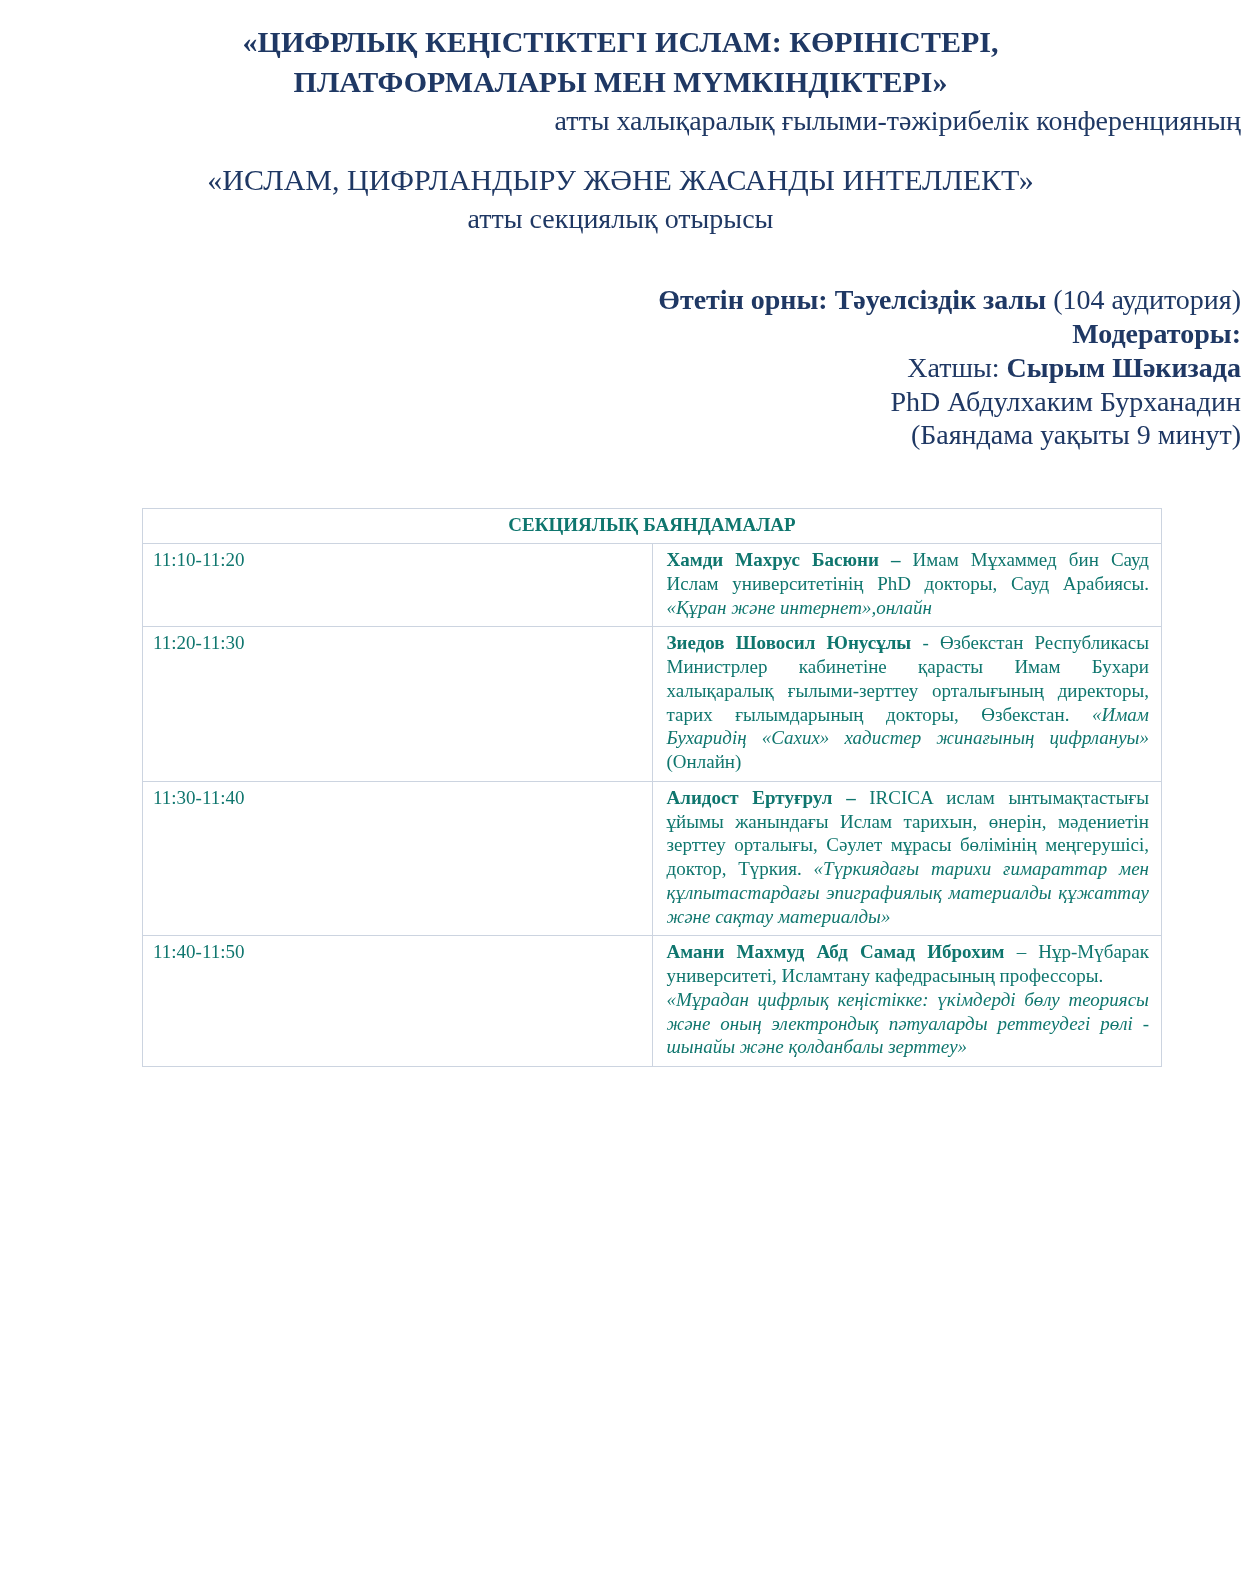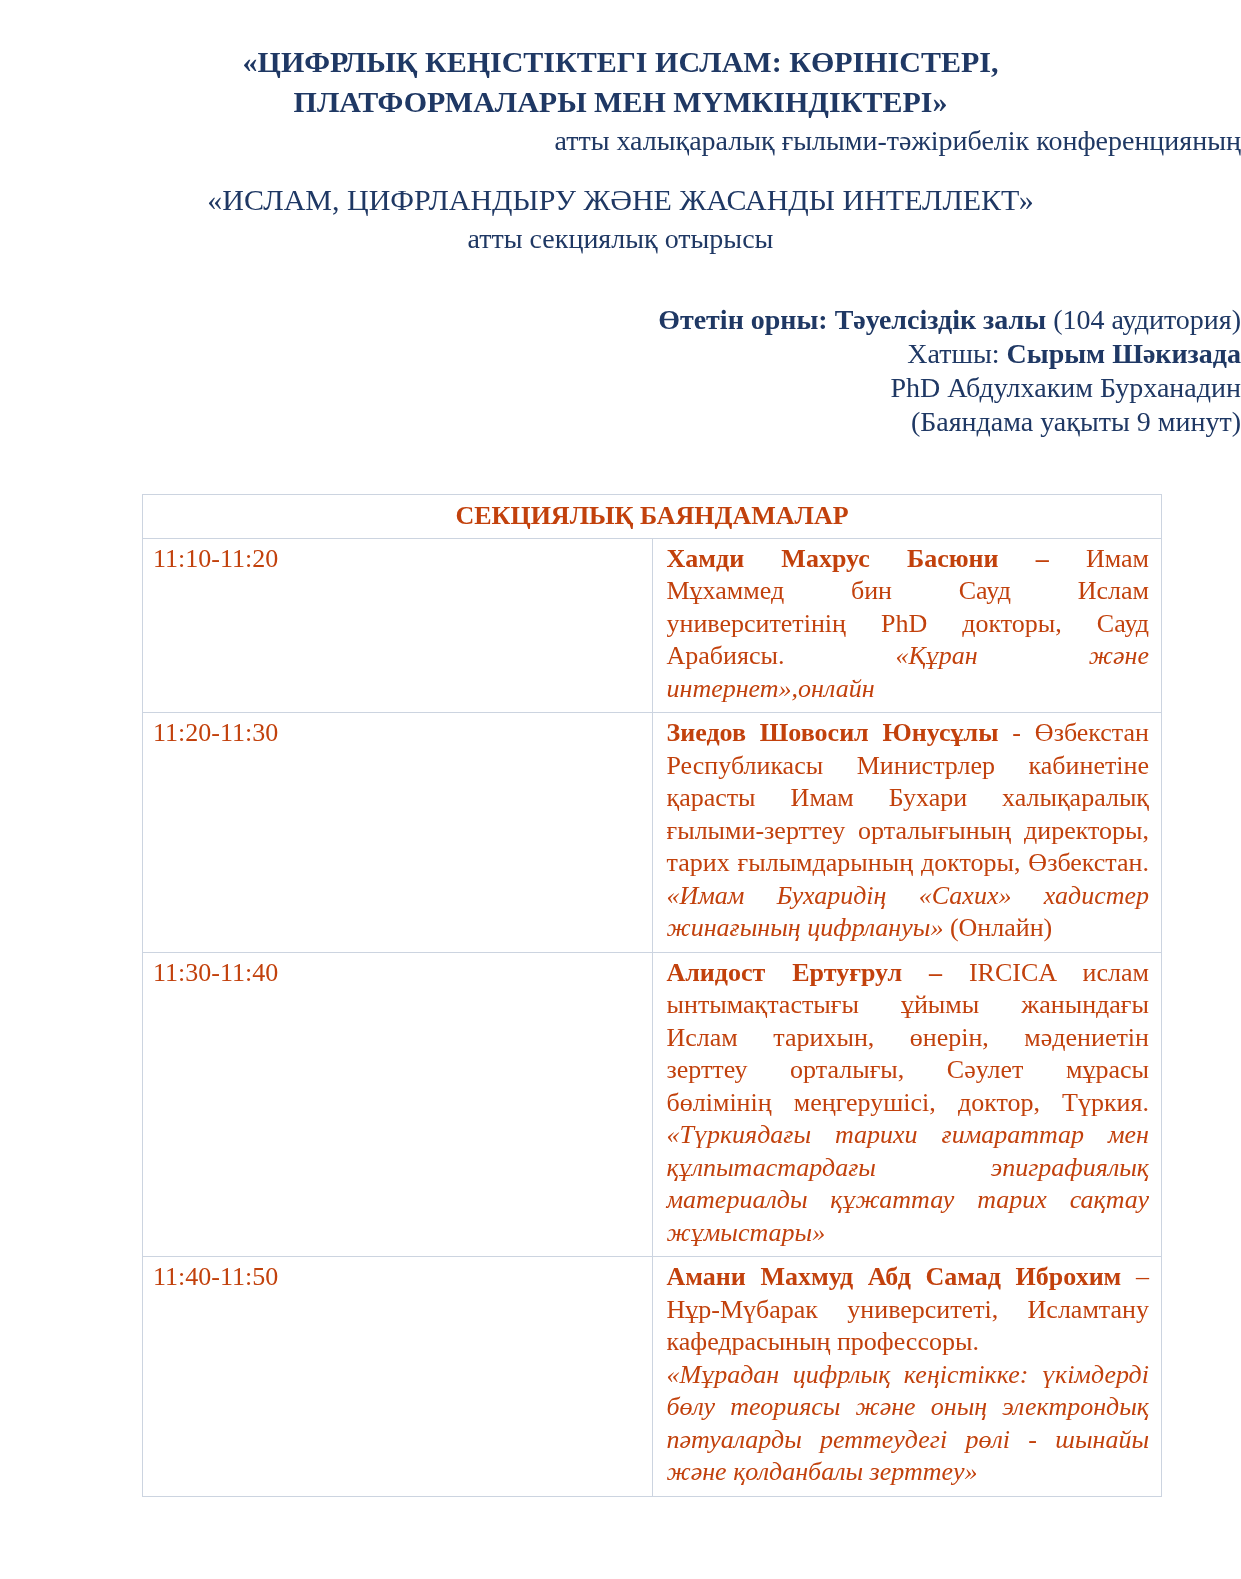--- a/index.html
+++ b/index.html
@@ -9,21 +9,21 @@
   }
   .page {
     position: relative;
     width: 1241px;
     height: 1579px;
     overflow: hidden;
     background: #ffffff;
     font-family: "Liberation Serif", "DejaVu Serif", serif;
     color: #1f3864;
     box-sizing: border-box;
-    padding-top: 42px;
+    padding-top: 22px;
   }
   .center { text-align: center; }
   .conf-title {
     font-size: 30px;
     font-weight: bold;
     line-height: 1.33;
   }
   .conf-subtitle {
     font-size: 28px;
     line-height: 1.38;
@@ -50,22 +50,22 @@
     margin-left: 142px;
   }
   table.program {
     width: 1020px;
     border-collapse: collapse;
     table-layout: fixed;
   }
   table.program td, table.program th {
     border: 1px solid #ccd4e0;
     vertical-align: top;
-    font-size: 26px;
-    color: #c2410c;
+    font-size: 19px;
+    color: #0f766e;
   }
   th.table-title {
     font-weight: bold;
     text-align: center;
     padding: 5px 10px 6px 10px;
     line-height: 1.2;
   }
   td.time-cell {
     width: 170px;
     padding: 4px 6px 4px 10px;
@@ -88,20 +88,21 @@
 
   <div class="center conf-title">«ЦИФРЛЫҚ КЕҢІСТІКТЕГІ ИСЛАМ: КӨРІНІСТЕРІ,</div>
   <div class="center conf-title">ПЛАТФОРМАЛАРЫ МЕН МҮМКІНДІКТЕРІ»</div>
   <div class="center conf-subtitle">атты халықаралық ғылыми-тәжірибелік конференцияның</div>
 
   <div class="center section-title">«ИСЛАМ, ЦИФРЛАНДЫРУ ЖӘНЕ ЖАСАНДЫ ИНТЕЛЛЕКТ»</div>
   <div class="center section-subtitle">атты секциялық отырысы</div>
 
   <div class="info-block">
       <div><span class="s-b">Өтетін орны: Тәуелсіздік залы</span><span> (104 аудитория)</span></div>
+      <div><span class="s-b">Модераторы:</span></div>
       <div><span>Хатшы: </span><span class="s-b">Сырым Шәкизада</span></div>
       <div><span>PhD Абдулхаким Бурханадин</span></div>
       <div><span>(Баяндама уақыты 9 минут)</span></div>
     </div>
 
   <div class="table-wrap">
     <table class="program">
       <thead>
         <tr>
           <th class="table-title" colspan="2">СЕКЦИЯЛЫҚ БАЯНДАМАЛАР</th>
@@ -113,21 +114,21 @@
     <td class="desc-cell"><span class="s-b">Хамди Махрус Басюни – </span><span>Имам Мұхаммед бин Сауд Ислам университетінің PhD докторы, Сауд Арабиясы. </span><span class="s-i">«Құран және интернет»,онлайн</span></td>
   </tr>
 
   <tr>
     <td class="time-cell">11:20-11:30</td>
     <td class="desc-cell"><span class="s-b">Зиедов Шовосил Юнусұлы</span><span> - Өзбекстан Республикасы Министрлер кабинетіне қарасты Имам Бухари халықаралық ғылыми-зерттеу орталығының директоры, тарих ғылымдарының докторы, Өзбекстан. </span><span class="s-i">«Имам Бухаридің «Сахих» хадистер жинағының цифрлануы»</span><span> (Онлайн)</span></td>
   </tr>
 
   <tr>
     <td class="time-cell">11:30-11:40</td>
-    <td class="desc-cell"><span class="s-b">Алидост Ертуғрул – </span><span>IRCICA ислам ынтымақтастығы ұйымы жанындағы Ислам тарихын, өнерін, мәдениетін зерттеу орталығы, Сәулет мұрасы бөлімінің меңгерушісі, доктор, Түркия. </span><span class="s-i">«Түркиядағы тарихи ғимараттар мен құлпытастардағы эпиграфиялық материалды құжаттау тарих сақтау жұмыстары»</span></td>
+    <td class="desc-cell"><span class="s-b">Алидост Ертуғрул – </span><span>IRCICA ислам ынтымақтастығы ұйымы жанындағы Ислам тарихын, өнерін, мәдениетін зерттеу орталығы, Сәулет мұрасы бөлімінің меңгерушісі, доктор, Түркия. </span><span class="s-i">«Түркиядағы тарихи ғимараттар мен құлпытастардағы эпиграфиялық материалды құжаттау және сақтау материалды»</span></td>
   </tr>
 
   <tr>
     <td class="time-cell">11:40-11:50</td>
     <td class="desc-cell"><span class="s-b">Амани Махмуд Абд Самад Иброхим</span><span> – Нұр-Мүбарак университеті, Исламтану кафедрасының профессоры.</span><br><span class="s-i">«Мұрадан цифрлық кеңістікке: үкімдерді бөлу теориясы және оның электрондық пәтуаларды реттеудегі рөлі - шынайы және қолданбалы зерттеу»</span></td>
   </tr>
 
 </tbody>
     </table>
   </div>

